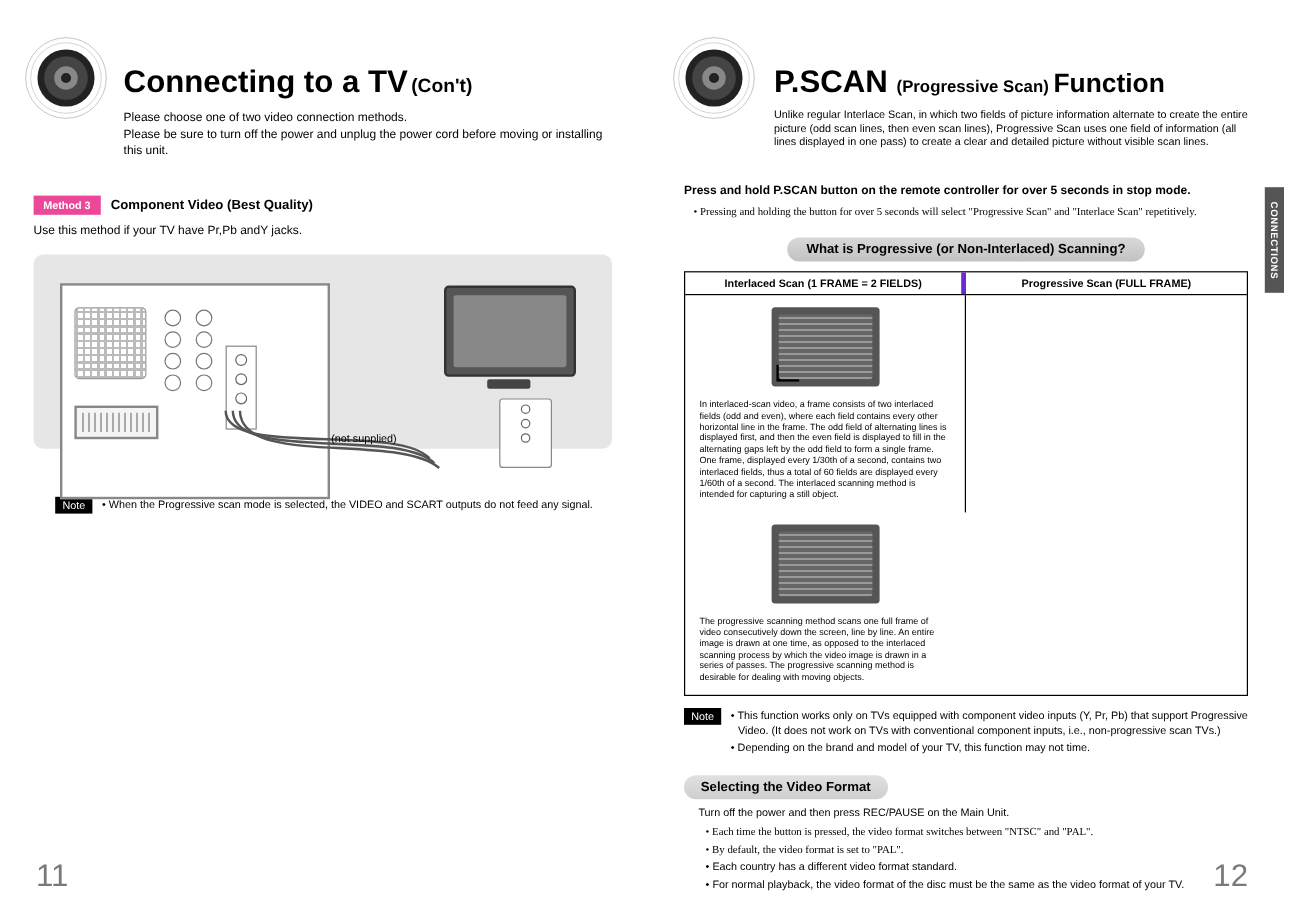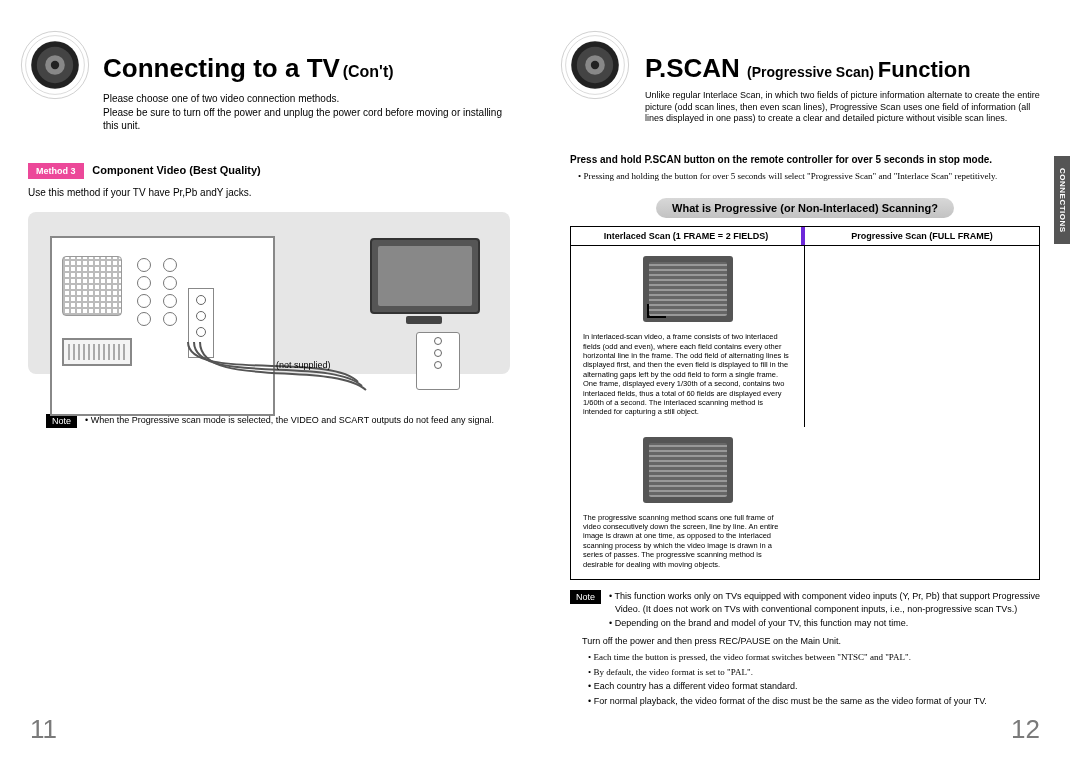--- a/index.html
+++ b/index.html
@@ -205,20 +205,21 @@
     </div>
 
     <div class="note-row2">
       <span class="note-badge">Note</span>
       <div class="bullet-list">
         <div>• This function works only on TVs equipped with component video inputs (Y, Pr, Pb) that support Progressive Video. (It does not work on TVs with conventional component inputs, i.e., non-progressive scan TVs.)</div>
         <div>• Depending on the brand and model of your TV, this function may not time.</div>
       </div>
     </div>
 
+    <div class="sec-head">Selecting the Video Format</div>
     <div class="vf-lead">
       <span>Turn off the power and then press REC/PAUSE on the Main Unit.</span>
     </div>
     <div class="vf-list">
       <div class="serif">• Each time the button is pressed, the video format switches between "NTSC" and "PAL".</div>
       <div class="serif">• By default, the video format is set to "PAL".</div>
       <div>• Each country has a different video format standard.</div>
       <div>• For normal playback, the video format of the disc must be the same as the video format of your TV.</div>
     </div>
 

